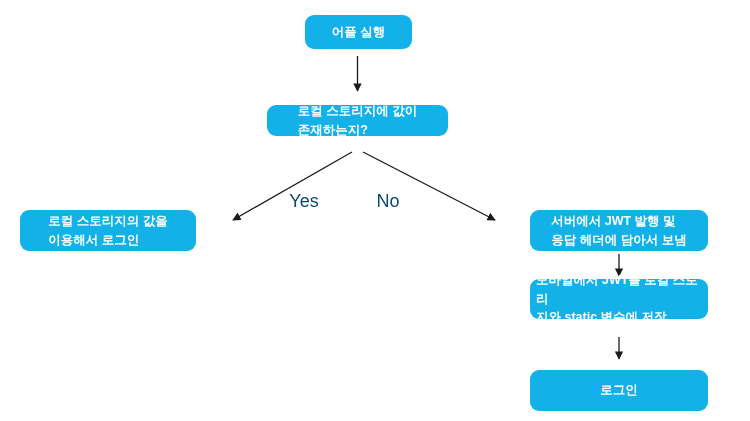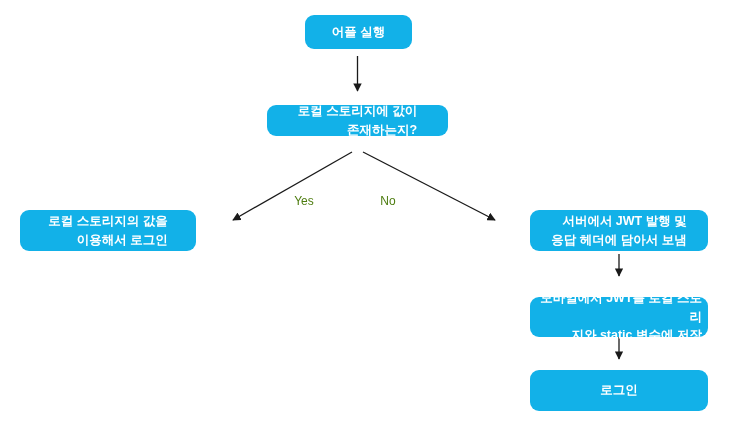--- a/index.html
+++ b/index.html
@@ -23,39 +23,39 @@
     height: 421px;
   }
   .node {
     position: absolute;
     background: #12b1e8;
     color: #ffffff;
     border-radius: 9px;
     display: flex;
     align-items: center;
     justify-content: center;
-    text-align: right;
+    text-align: left;
     font-size: 12.5px;
     line-height: 1.5;
     font-weight: 600;
     white-space: pre-line;
     box-sizing: border-box;
     padding: 2px 6px;
   }
   .node-start      { left: 305px; top: 15px;  width: 107px; height: 34px; }
   .node-check      { left: 267px; top: 105px; width: 181px; height: 31px; }
   .node-login-local{ left: 20px;  top: 210px; width: 176px; height: 41px; }
   .node-issue-jwt  { left: 530px; top: 210px; width: 178px; height: 41px; }
-  .node-save-jwt   { left: 530px; top: 297px; width: 178px; height: 40px; }
+  .node-save-jwt   { left: 530px; top: 279px; width: 178px; height: 40px; }
   .node-login      { left: 530px; top: 370px; width: 178px; height: 41px; }
   .edge-label {
     position: absolute;
     transform: translate(-50%, -50%);
-    color: #4d7c0f;
-    font-size: 12px;
+    color: #0c4a6e;
+    font-size: 18px;
     font-weight: 500;
     white-space: nowrap;
   }
   .edge-label-yes { left: 304px; top: 201px; }
   .edge-label-no  { left: 388px; top: 201px; }
 </style>
 </head>
 <body>
 
 <div class="canvas">

